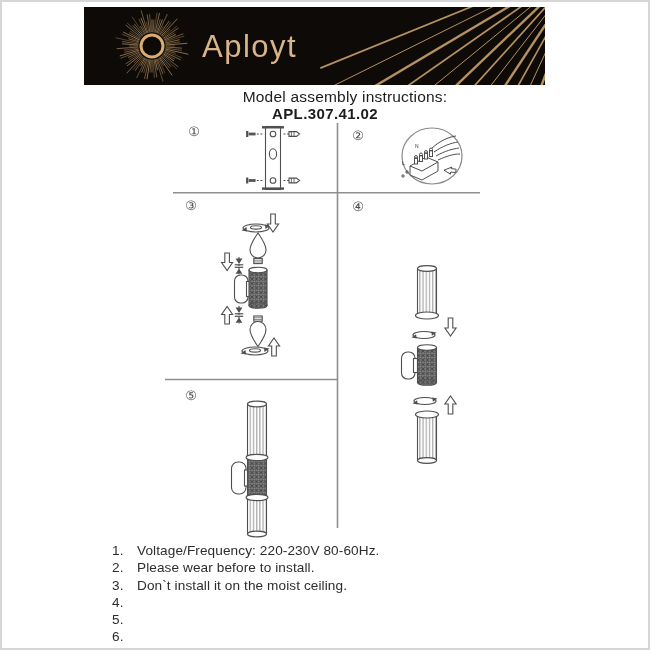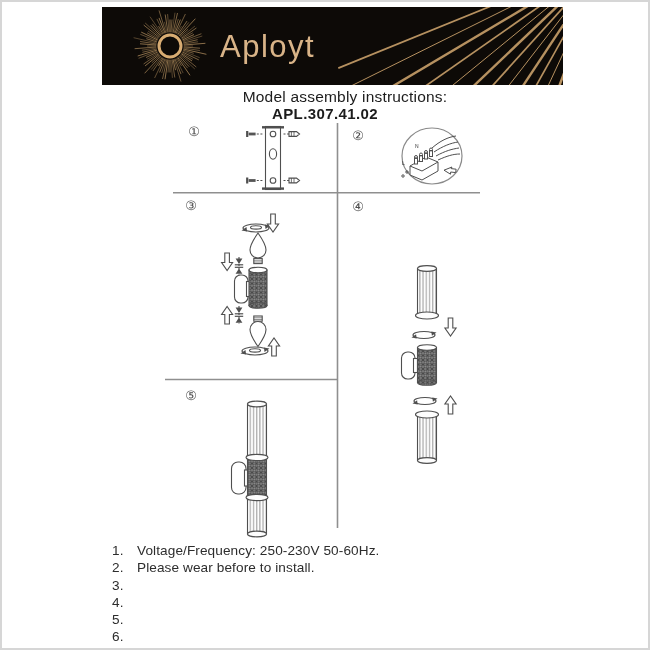--- a/index.html
+++ b/index.html
@@ -1,21 +1,21 @@
 <!DOCTYPE html>
 <html><head>
 <meta charset="utf-8">
 <style>
   html,body{margin:0;padding:0;background:#fff;}
   .page{
     position:relative;width:650px;height:650px;background:#ffffff;overflow:hidden;
     font-family:"Liberation Sans",sans-serif;
     box-shadow:inset 0 0 0 2px #d6d6d6;
   }
-  .banner{position:absolute;left:102px;top:7px;width:461px;height:78px;}
+  .banner{position:absolute;left:84px;top:7px;width:461px;height:78px;}
   .banner svg{display:block;}
   .brand-text{font-family:"Liberation Sans",sans-serif;font-size:31px;letter-spacing:1.5px;fill:#d9b488;}
   .title1{position:absolute;left:0;right:0;top:88px;text-align:center;
     font-size:15.5px;font-weight:500;color:#1c1c1c;letter-spacing:.2px;margin-left:40px;}
   .title2{position:absolute;left:0;right:0;top:105px;text-align:center;
     font-size:15px;font-weight:700;color:#1c1c1c;letter-spacing:.4px;}
   .diagram{position:absolute;left:0;top:0;}
   .plabel{position:absolute;width:16px;height:16px;font-size:13px;line-height:16px;
     color:#4d4d4d;text-align:center;}
   .instructions{position:absolute;left:112px;top:543px;width:460px;}
@@ -331,28 +331,29 @@
 
   <div class="plabel" style="left:186px;top:124px;">①</div>
   <div class="plabel" style="left:350px;top:128px;">②</div>
   <div class="plabel" style="left:183px;top:198px;">③</div>
   <div class="plabel" style="left:350px;top:199px;">④</div>
   <div class="plabel" style="left:183px;top:388px;">⑤</div>
 
   <div class="instructions">
     <div class="irow">
       <span class="num">1.</span>
-      <span class="txt">Voltage/Frequency: 250-230V 50-60Hz.</span>
+      <span class="txt">Voltage/Frequency: 220-230V 80-60Hz.</span>
     </div>
     <div class="irow">
       <span class="num">2.</span>
       <span class="txt">Please wear before to install.</span>
     </div>
     <div class="irow">
       <span class="num">3.</span>
+      <span class="txt">Don`t install it on the moist ceiling.</span>
     </div>
     <div class="irow">
       <span class="num">4.</span>
     </div>
     <div class="irow">
       <span class="num">5.</span>
     </div>
     <div class="irow">
       <span class="num">6.</span>
     </div>

